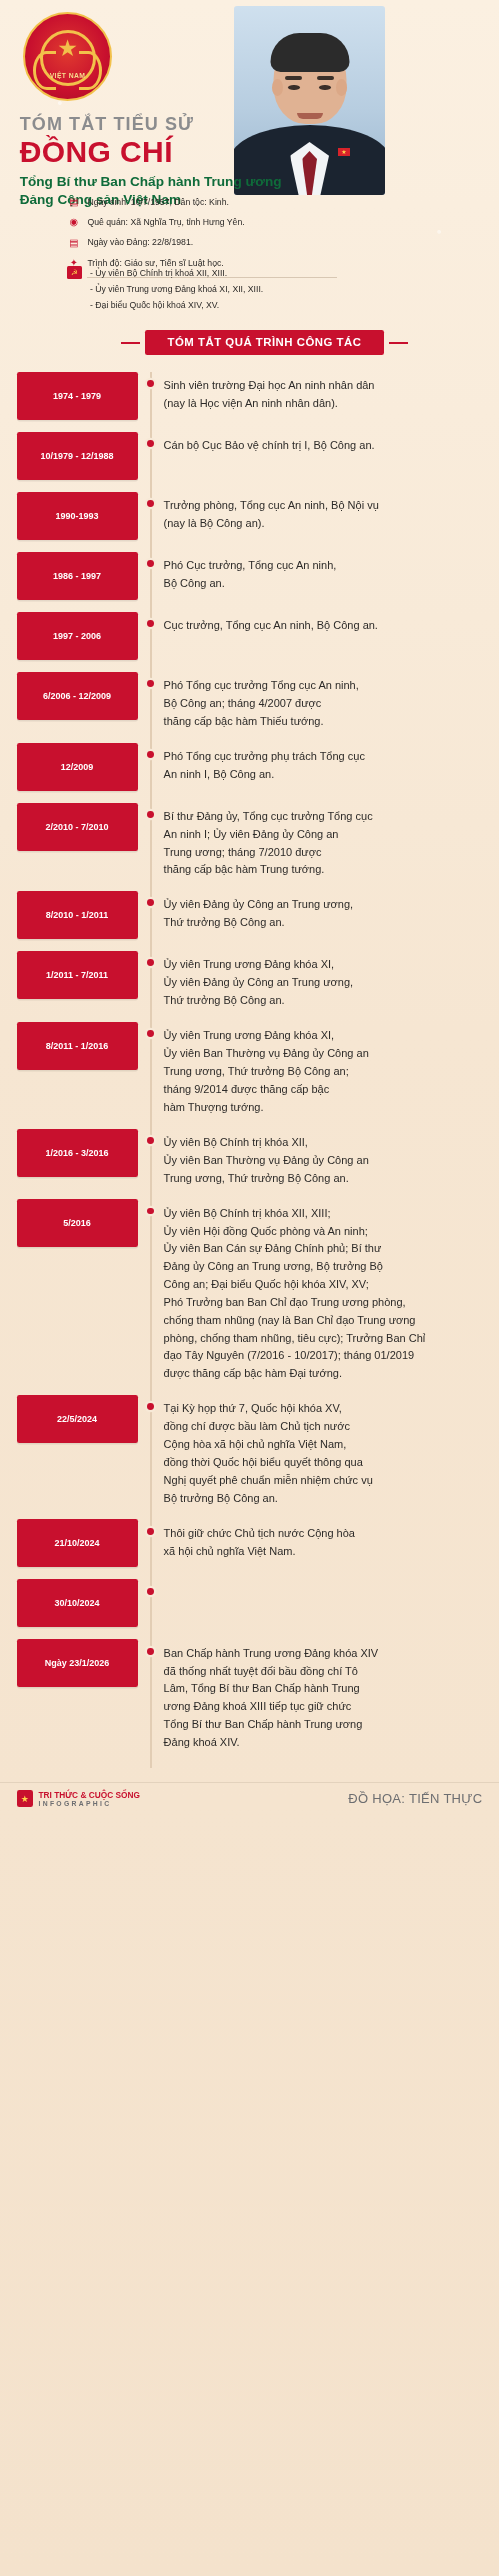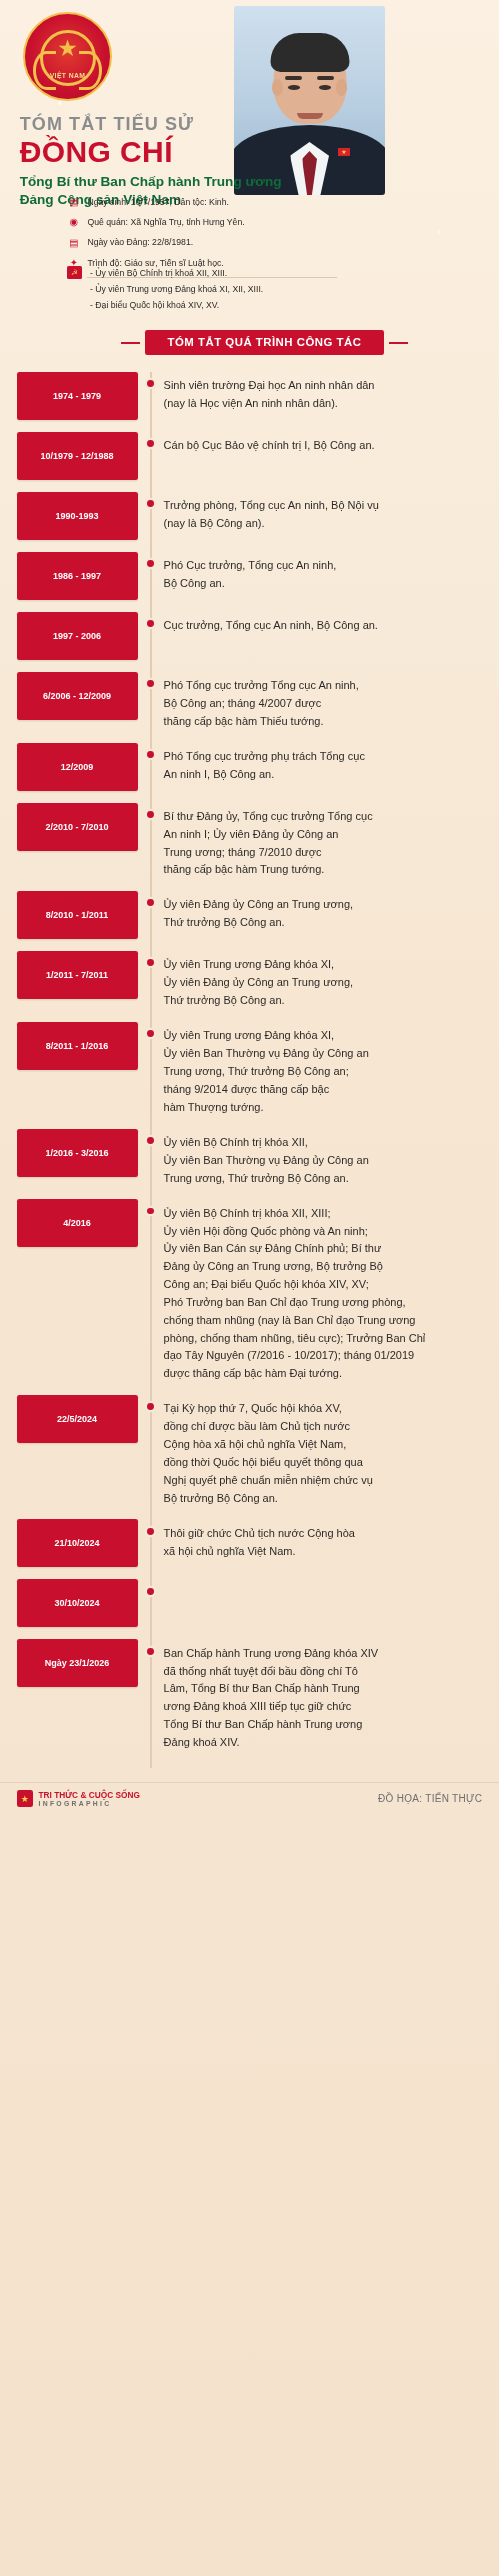--- a/index.html
+++ b/index.html
@@ -223,21 +223,21 @@
     margin-top: 3px;
   }
   .brand { display: flex; align-items: center; gap: 5.3px; }
   .brand .bmark {
     width: 16.6px; height: 16.6px; background: #c8102e; border-radius: 2.3px;
     display: flex; align-items: center; justify-content: center;
     color: #ffd34d; font-size: 9px;
   }
   .brand .btext .b1 { font-size: 8.3px; font-weight: bold; color: #c8102e; line-height: 1.05; }
   .brand .btext .b2 { font-size: 6.8px; font-weight: bold; color: #6d6e71; letter-spacing: 2.3px; }
-  .credit { font-size: 10px; color: #6d6e71; letter-spacing: 0.3px; }
+  .credit { font-size: 13px; color: #6d6e71; letter-spacing: 0.3px; }
 </style>
 </head>
 <body>
 
 <div class="page">
 
   <div class="header">
 
     <div class="emblem">
       <div class="circle">
@@ -443,21 +443,21 @@
           <i></i>
         </div>
       <div class="tdesc">
         <p>Ủy viên Bộ Chính trị khóa XII,</p>
         <p>Ủy viên Ban Thường vụ Đảng ủy Công an</p>
         <p>Trung ương, Thứ trưởng Bộ Công an.</p>
       </div>
     </div>
 
     <div class="trow">
-      <div class="tdate">4/2016</div>
+      <div class="tdate">5/2016</div>
       <div class="tdot">
           <i></i>
         </div>
       <div class="tdesc">
         <p>Ủy viên Bộ Chính trị khóa XII, XIII;</p>
         <p>Ủy viên Hội đồng Quốc phòng và An ninh;</p>
         <p>Ủy viên Ban Cán sự Đảng Chính phủ; Bí thư</p>
         <p>Đảng ủy Công an Trung ương, Bộ trưởng Bộ</p>
         <p>Công an; Đại biểu Quốc hội khóa XIV, XV;</p>
         <p>Phó Trưởng ban Ban Chỉ đạo Trung ương phòng,</p>

